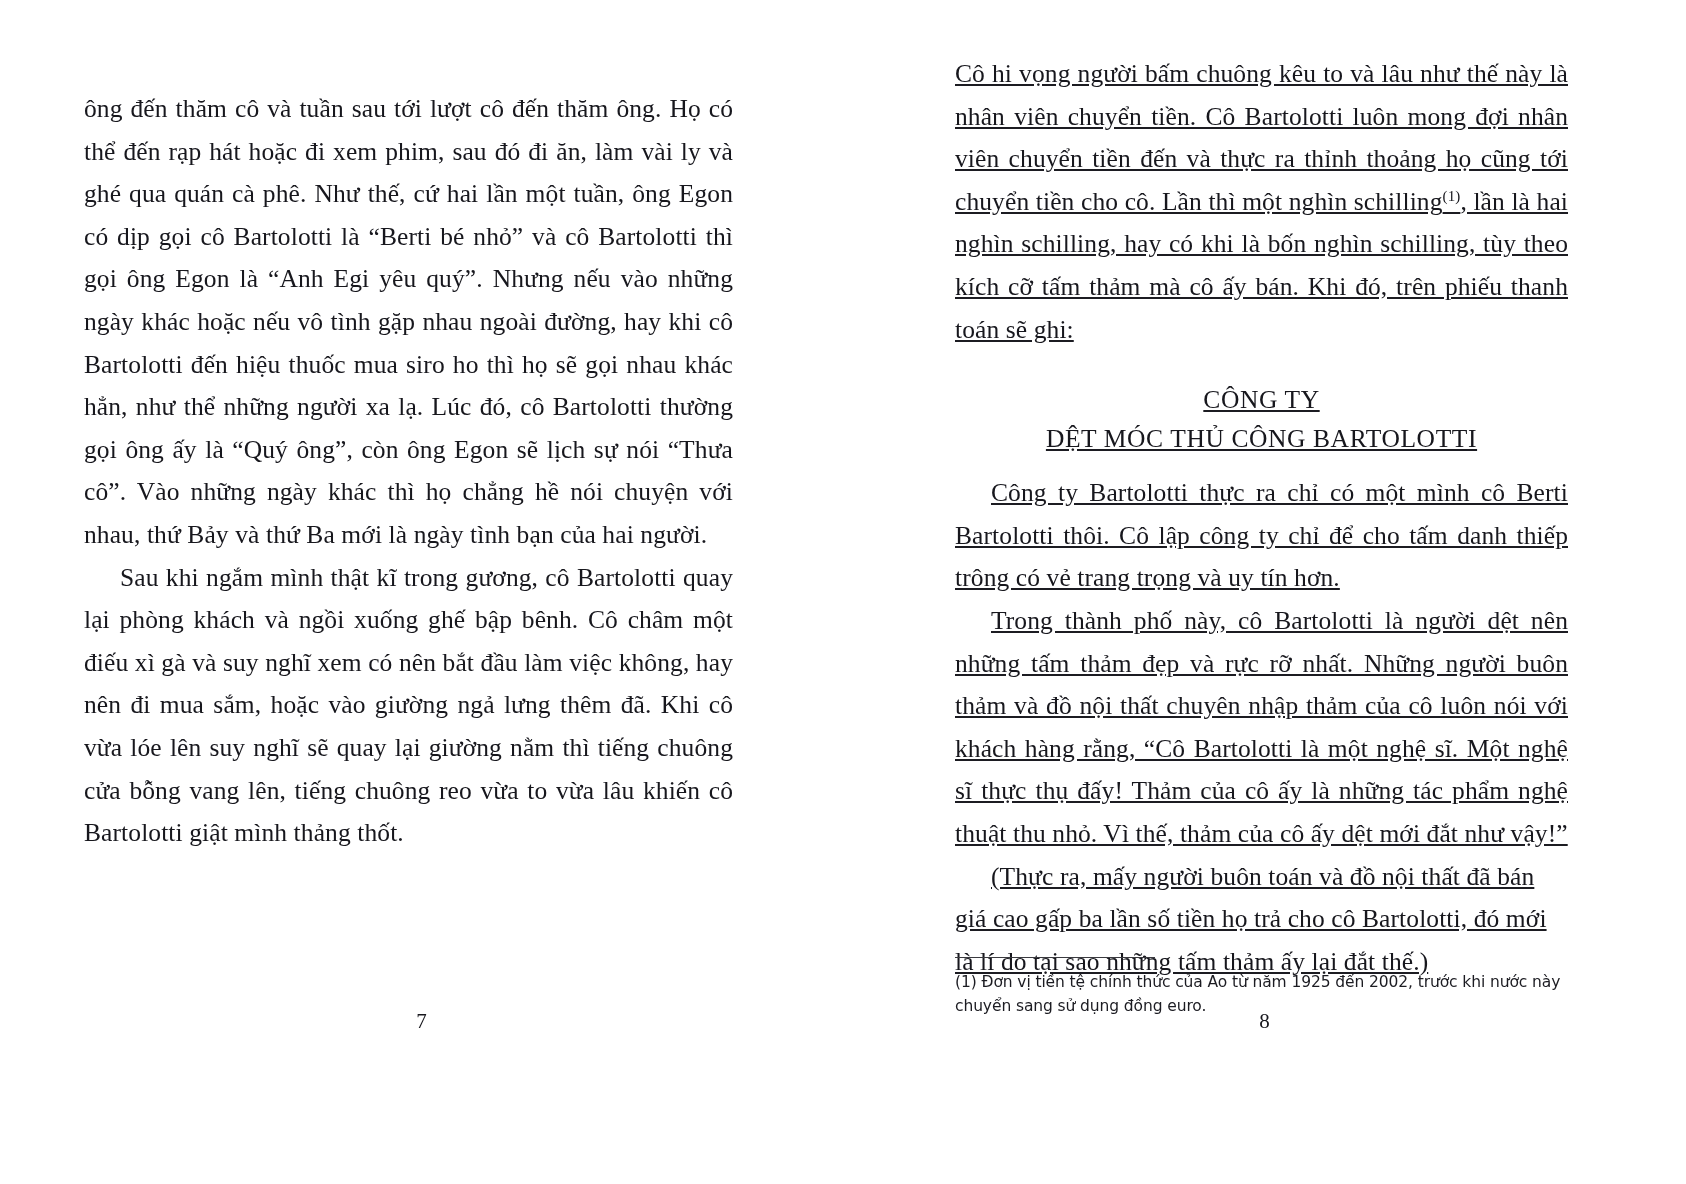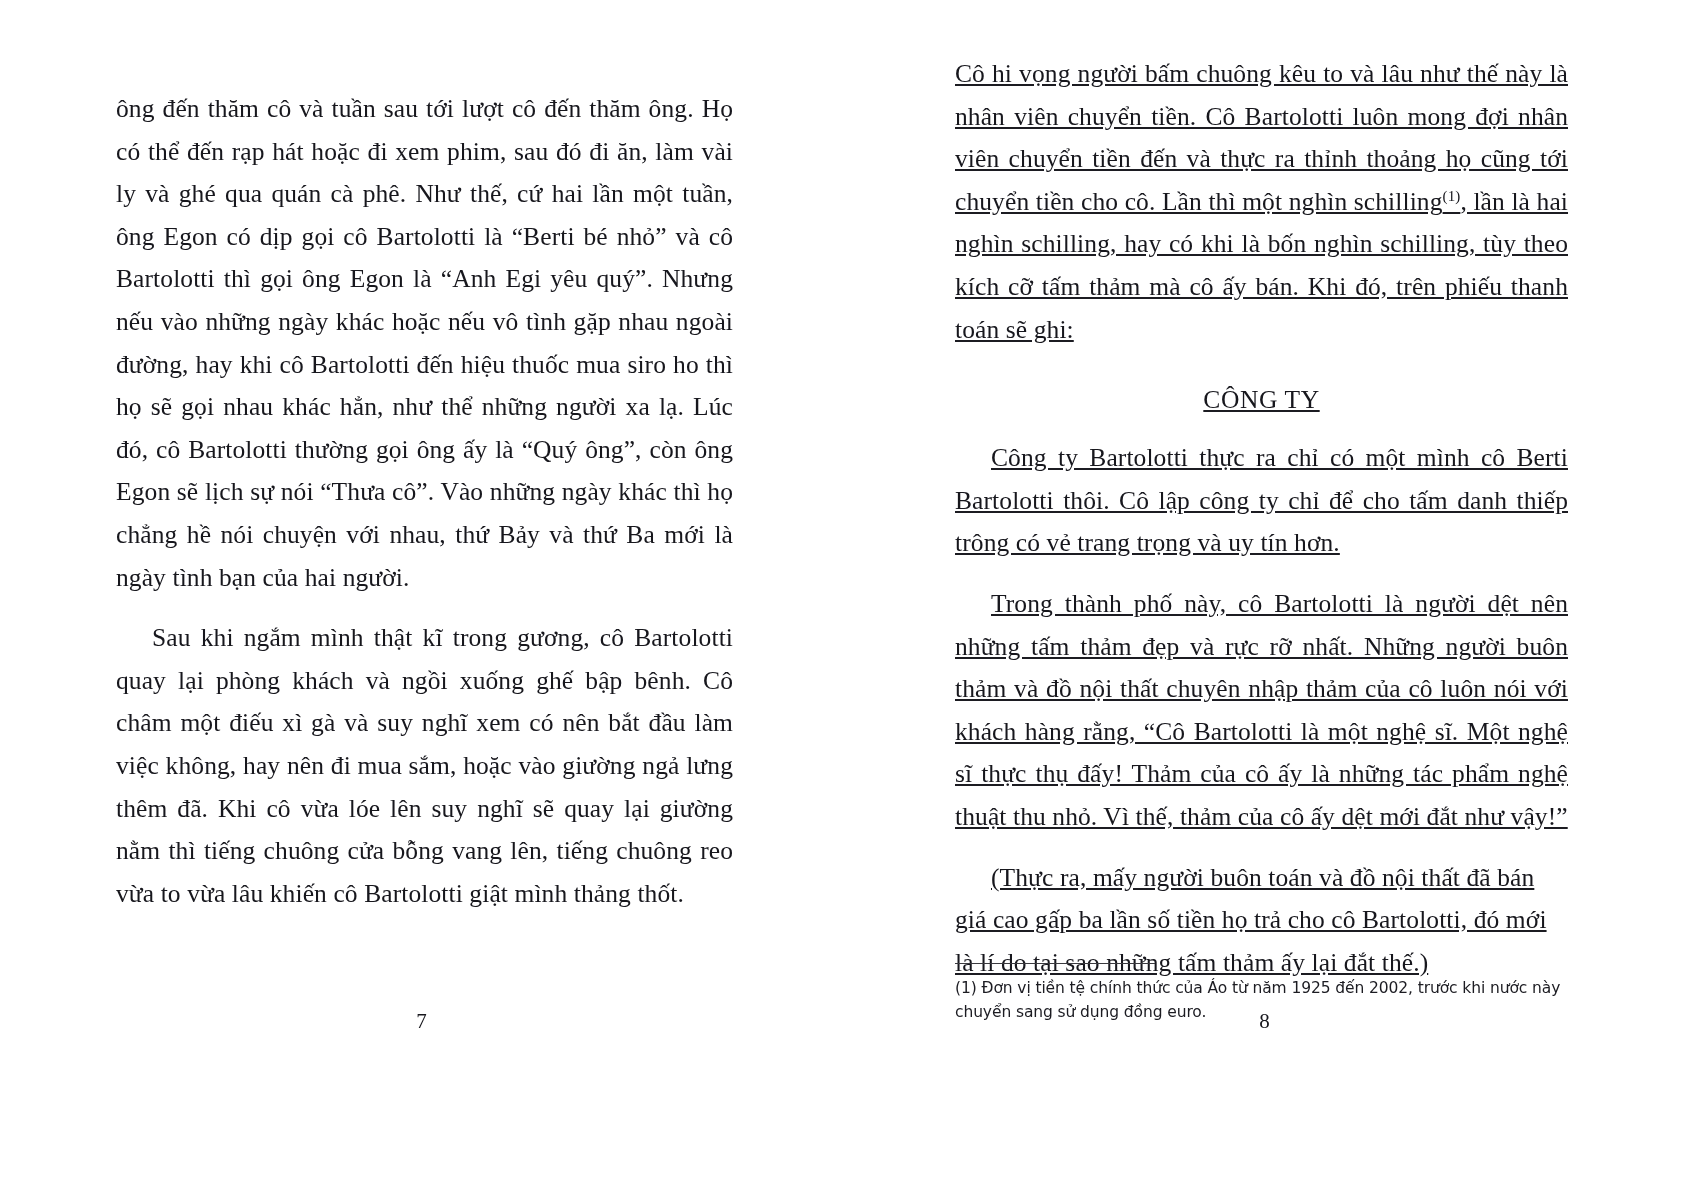--- a/index.html
+++ b/index.html
@@ -21,41 +21,40 @@
     flex-direction: row;
     box-sizing: border-box;
   }
   .page {
     position: relative;
     width: 843px;
     height: 1184px;
     box-sizing: border-box;
   }
   .page-left {
-    padding: 88px 110px 0 116px;
+    padding: 88px 110px 0 84px;
   }
   .page-right {
     padding: 53px 118px 0 112px;
     text-decoration: underline;
   }
   .body-col {
     width: 100%;
   }
   p.para {
     margin: 0;
     font-size: 25.5px;
     line-height: 42.6px;
     text-align: justify;
     text-justify: inter-word;
     letter-spacing: 0.1px;
     color: #17171d;
   }
   p.para.indent {
     text-indent: 36px;
-    margin-top: 18px;
   }
   p.para.last {
     text-align: left;
   }
   .company-title {
     margin: 29px 0 14px 0;
     text-align: center;
     font-size: 25.5px;
     line-height: 39px;
     letter-spacing: 0.6px;
@@ -66,21 +65,21 @@
   }
   sup.fn {
     font-size: 15px;
     vertical-align: super;
     line-height: 0;
   }
   .footnote-wrap {
     position: absolute;
     left: 112px;
     right: 118px;
-    bottom: 160px;
+    bottom: 166px;
   }
   .footnote-rule {
     width: 200px;
     height: 1px;
     background: #3a3a3f;
     margin-bottom: 12px;
   }
   .footnote {
     margin: 0;
     font-size: 15.5px;
@@ -114,20 +113,21 @@
     </div>
     <div class="folio">7</div>
   </div>
 
   <div class="page page-right">
     <div class="body-col">
       <p class="para"><span>Cô hi vọng người bấm chuông kêu to và lâu như thế này là nhân viên chuyển tiền. Cô Bartolotti luôn mong đợi nhân viên chuyển tiền đến và thực ra thỉnh thoảng họ cũng tới chuyển tiền cho cô. Lần thì một nghìn schilling</span><sup class="fn">(1)</sup><span>, lần là hai nghìn schilling, hay có khi là bốn nghìn schilling, tùy theo kích cỡ tấm thảm mà cô ấy bán. Khi đó, trên phiếu thanh toán sẽ ghi:</span></p>
 
       <div class="company-title">
         <span class="line">CÔNG TY</span>
+        <span class="line">DỆT MÓC THỦ CÔNG BARTOLOTTI</span>
       </div>
 
       <p class="para indent">Công ty Bartolotti thực ra chỉ có một mình cô Berti Bartolotti thôi. Cô lập công ty chỉ để cho tấm danh thiếp trông có vẻ trang trọng và uy tín hơn.</p>
       <p class="para indent">Trong thành phố này, cô Bartolotti là người dệt nên những tấm thảm đẹp và rực rỡ nhất. Những người buôn thảm và đồ nội thất chuyên nhập thảm của cô luôn nói với khách hàng rằng, “Cô Bartolotti là một nghệ sĩ. Một nghệ sĩ thực thụ đấy! Thảm của cô ấy là những tác phẩm nghệ thuật thu nhỏ. Vì thế, thảm của cô ấy dệt mới đắt như vậy!”</p>
       <p class="para indent last">(Thực ra, mấy người buôn toán và đồ nội thất đã bán giá cao gấp ba lần số tiền họ trả cho cô Bartolotti, đó mới là lí do tại sao những tấm thảm ấy lại đắt thế.)</p>
     </div>
 
     <div class="footnote-wrap">
       <div class="footnote-rule"></div>
       <p class="footnote">(1) Đơn vị tiền tệ chính thức của Áo từ năm 1925 đến 2002, trước khi nước này chuyển sang sử dụng đồng euro.</p>

